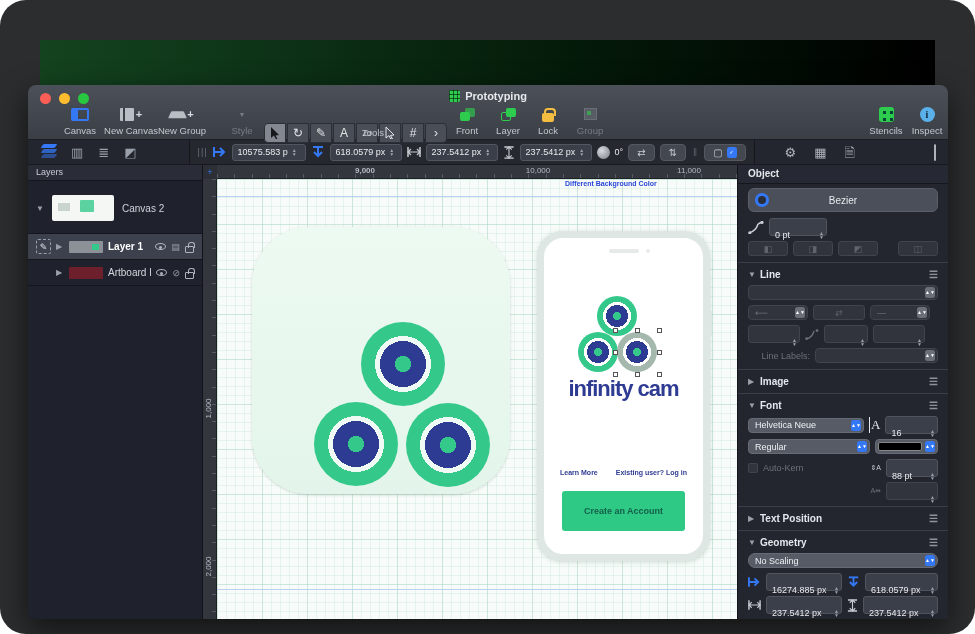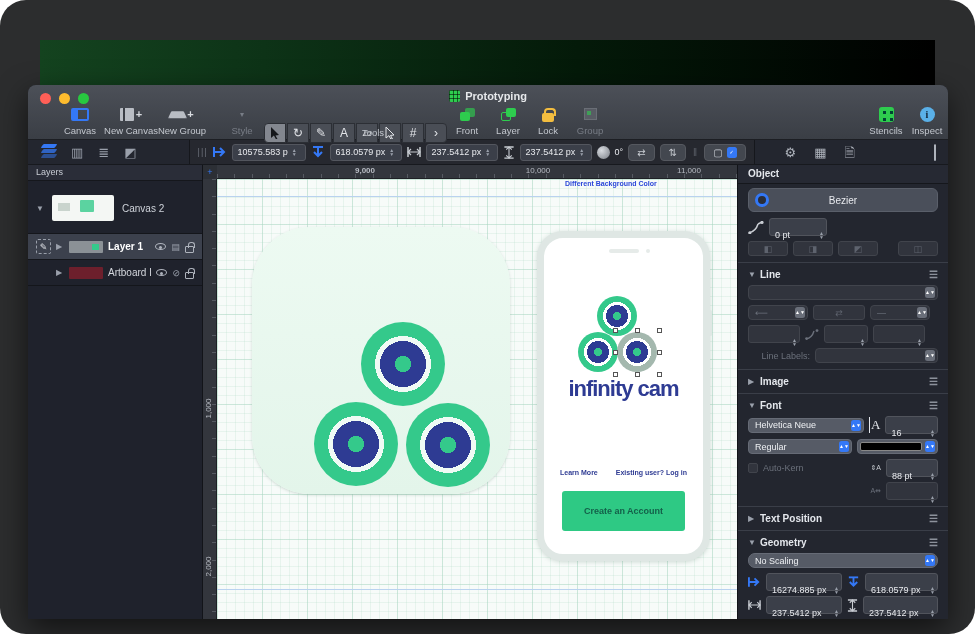--- a/index.html
+++ b/index.html
@@ -550,21 +550,21 @@
             </span>
           <span class="ifield" style="flex:1;text-align:right;">
               <span>16</span>
               <span class="stepper">
                 <span>▲</span>
                 <span>▼</span>
               </span>
             </span>
         </div>
         <div class="irow">
-          <span class="idd" style="width:104px;">
+          <span class="idd" style="width:122px;">
               <span>Regular</span>
               <span class="dd-caret">▲▼</span>
             </span>
           <span class="colorwell">
               <span class="swatch"></span>
               <span class="dd-caret">▲▼</span>
             </span>
         </div>
         <div class="irow">
           <span class="checkbox"></span>

